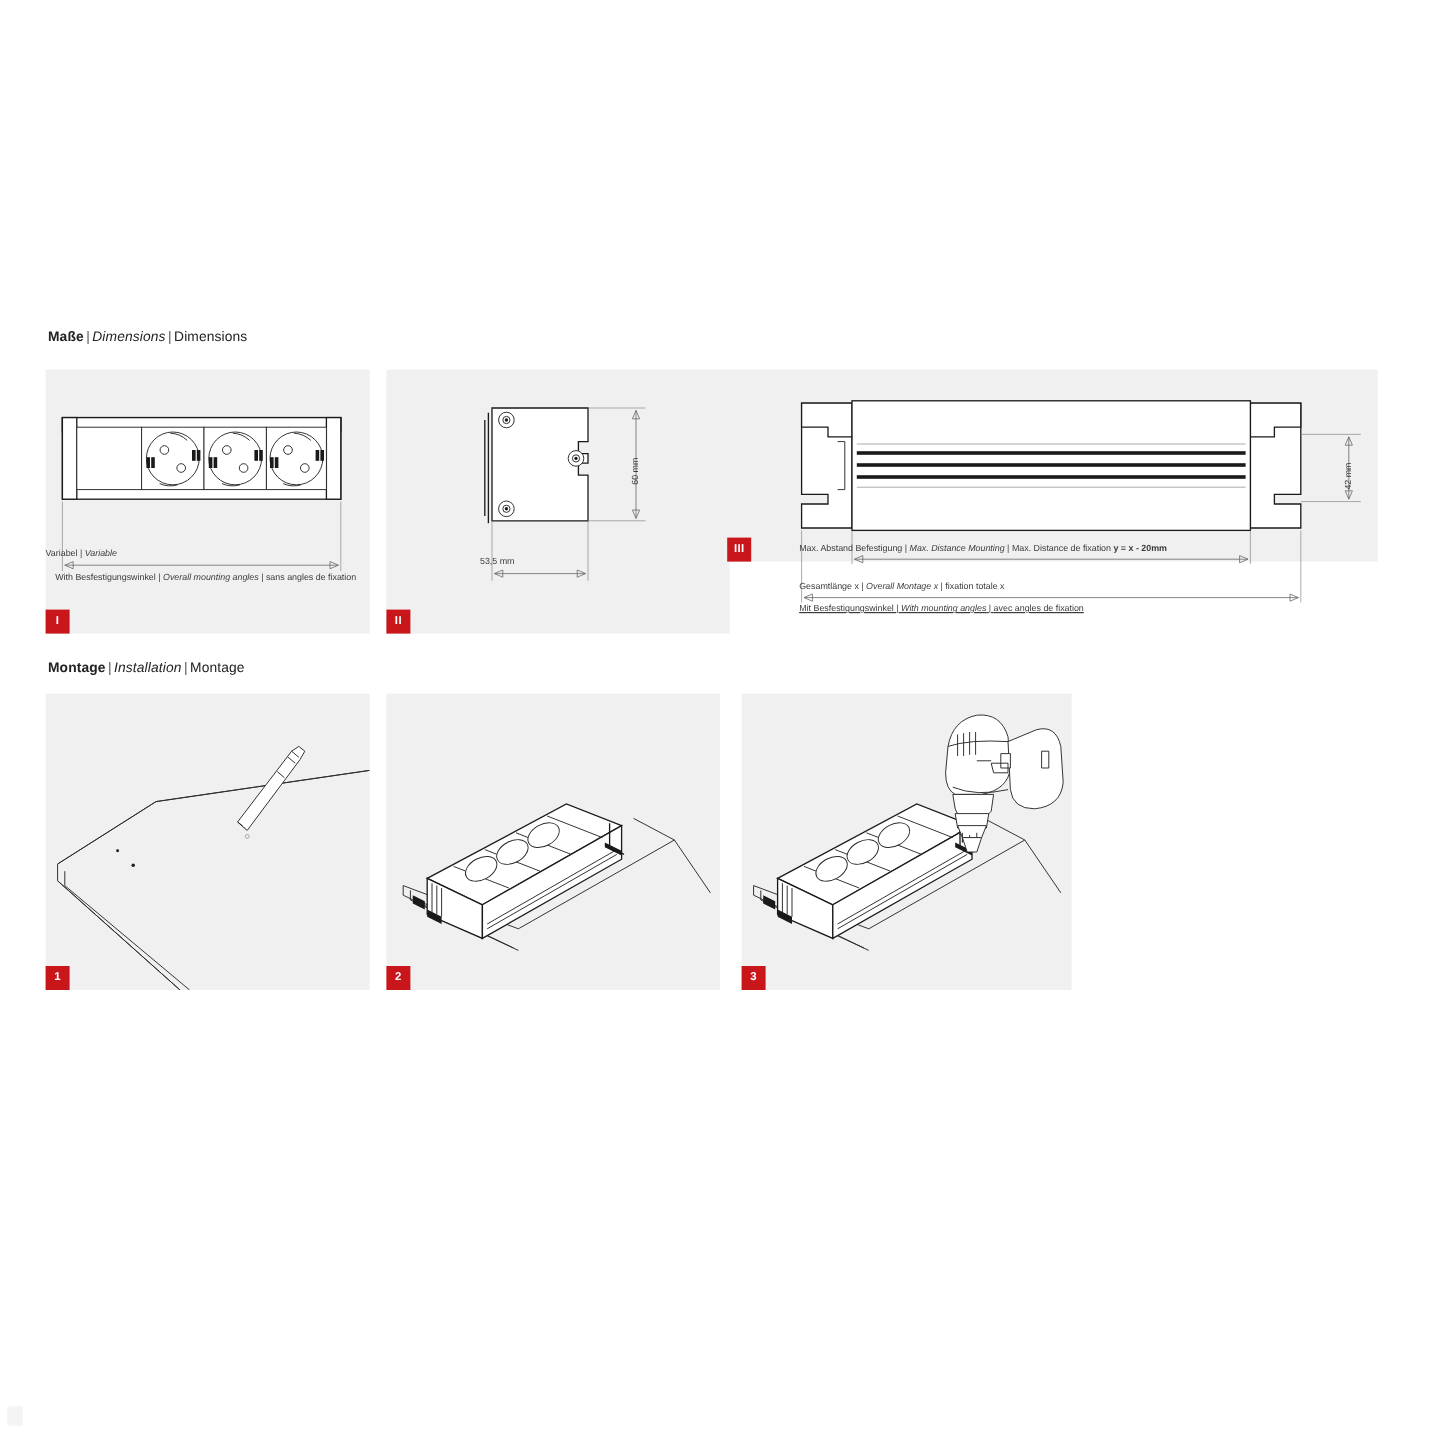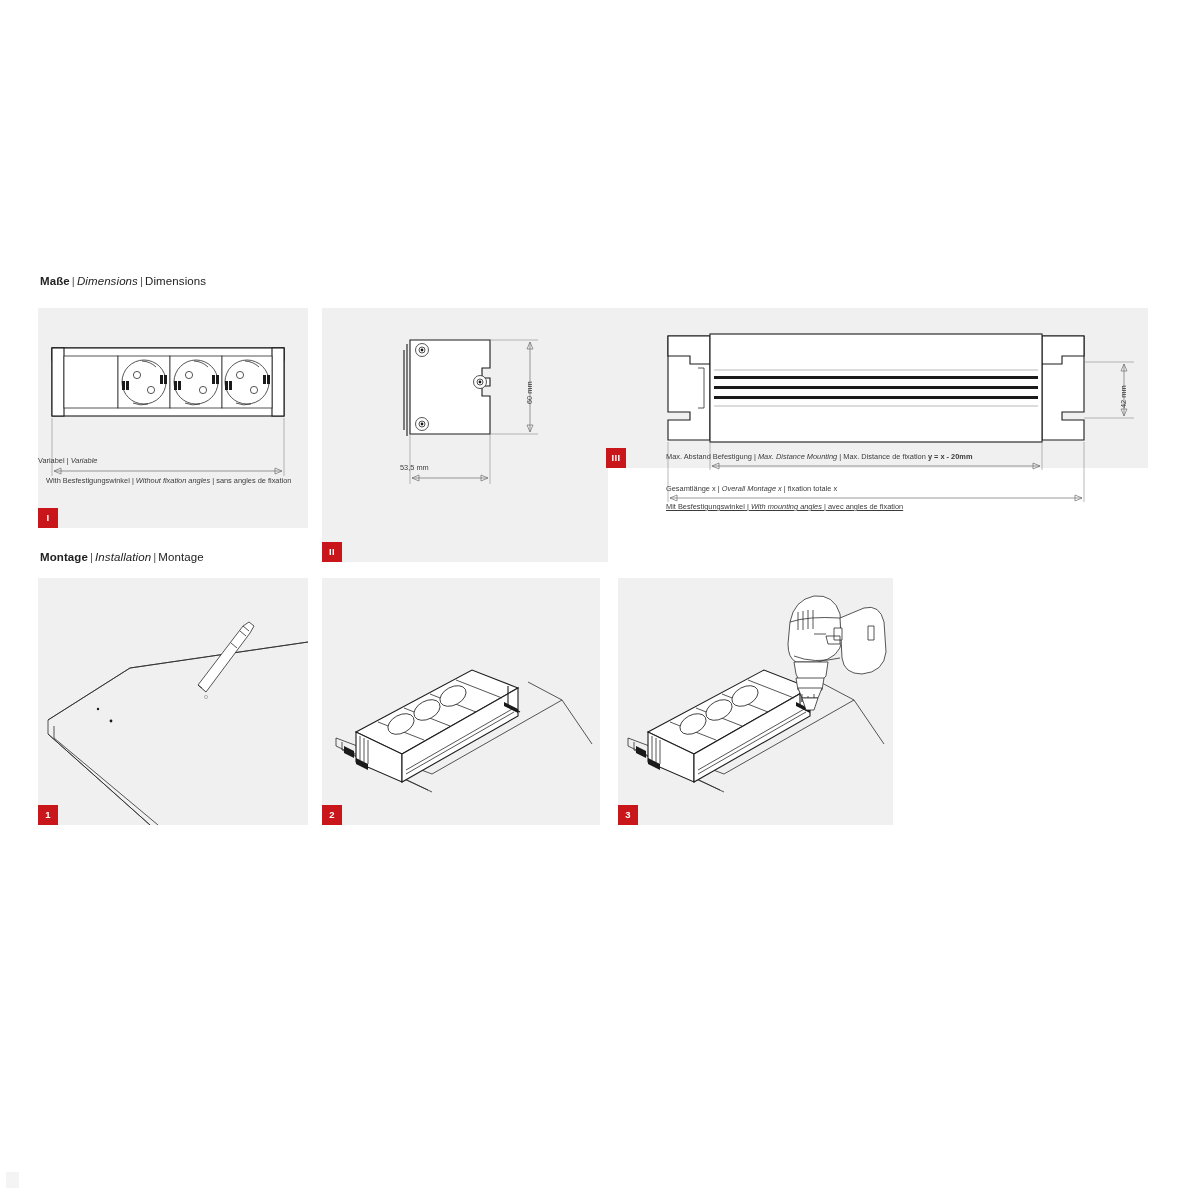--- a/index.html
+++ b/index.html
@@ -118,29 +118,29 @@
 
     <div class="cap" style="left:0;top:148px;width:270px;">
       <span>Variabel</span>
       <span>|</span>
       <span class="en">Variable</span>
     </div>
 
     <div class="cap wrap" style="left:8px;top:168px;width:254px;">
       <span>With Besfestigungswinkel</span>
       <span>|</span>
-      <span class="en">Without fixation angles</span>
+      <span class="en">Overall mounting angles</span>
       <span>|</span>
       <span>sans angles de fixation</span>
     </div>
 
     <div class="badge">I</div>
   </div>
 
-  <div class="panel" style="left:322px;top:308px;width:286px;height:254px;">
+  <div class="panel" style="left:322px;top:308px;width:286px;height:220px;">
     <svg width="286" height="220" viewBox="0 0 286 220">
 
       <path class="ln" d="M82 42 L82 122"></path>
       <path class="ln" d="M85 36 L85 128"></path>
 
       <path class="wfill" d="M88 32 L168 32 L168 60 L160 60 L160 70 L168 70 L168 78 L160 78 L160 88 L168 88 L168 126 L88 126 Z"></path>
 
       <g>
         <circle class="wfill-thin" cx="100" cy="42" r="6.5"></circle>
         <circle class="ln-thin" cx="100" cy="42" r="3"></circle>

